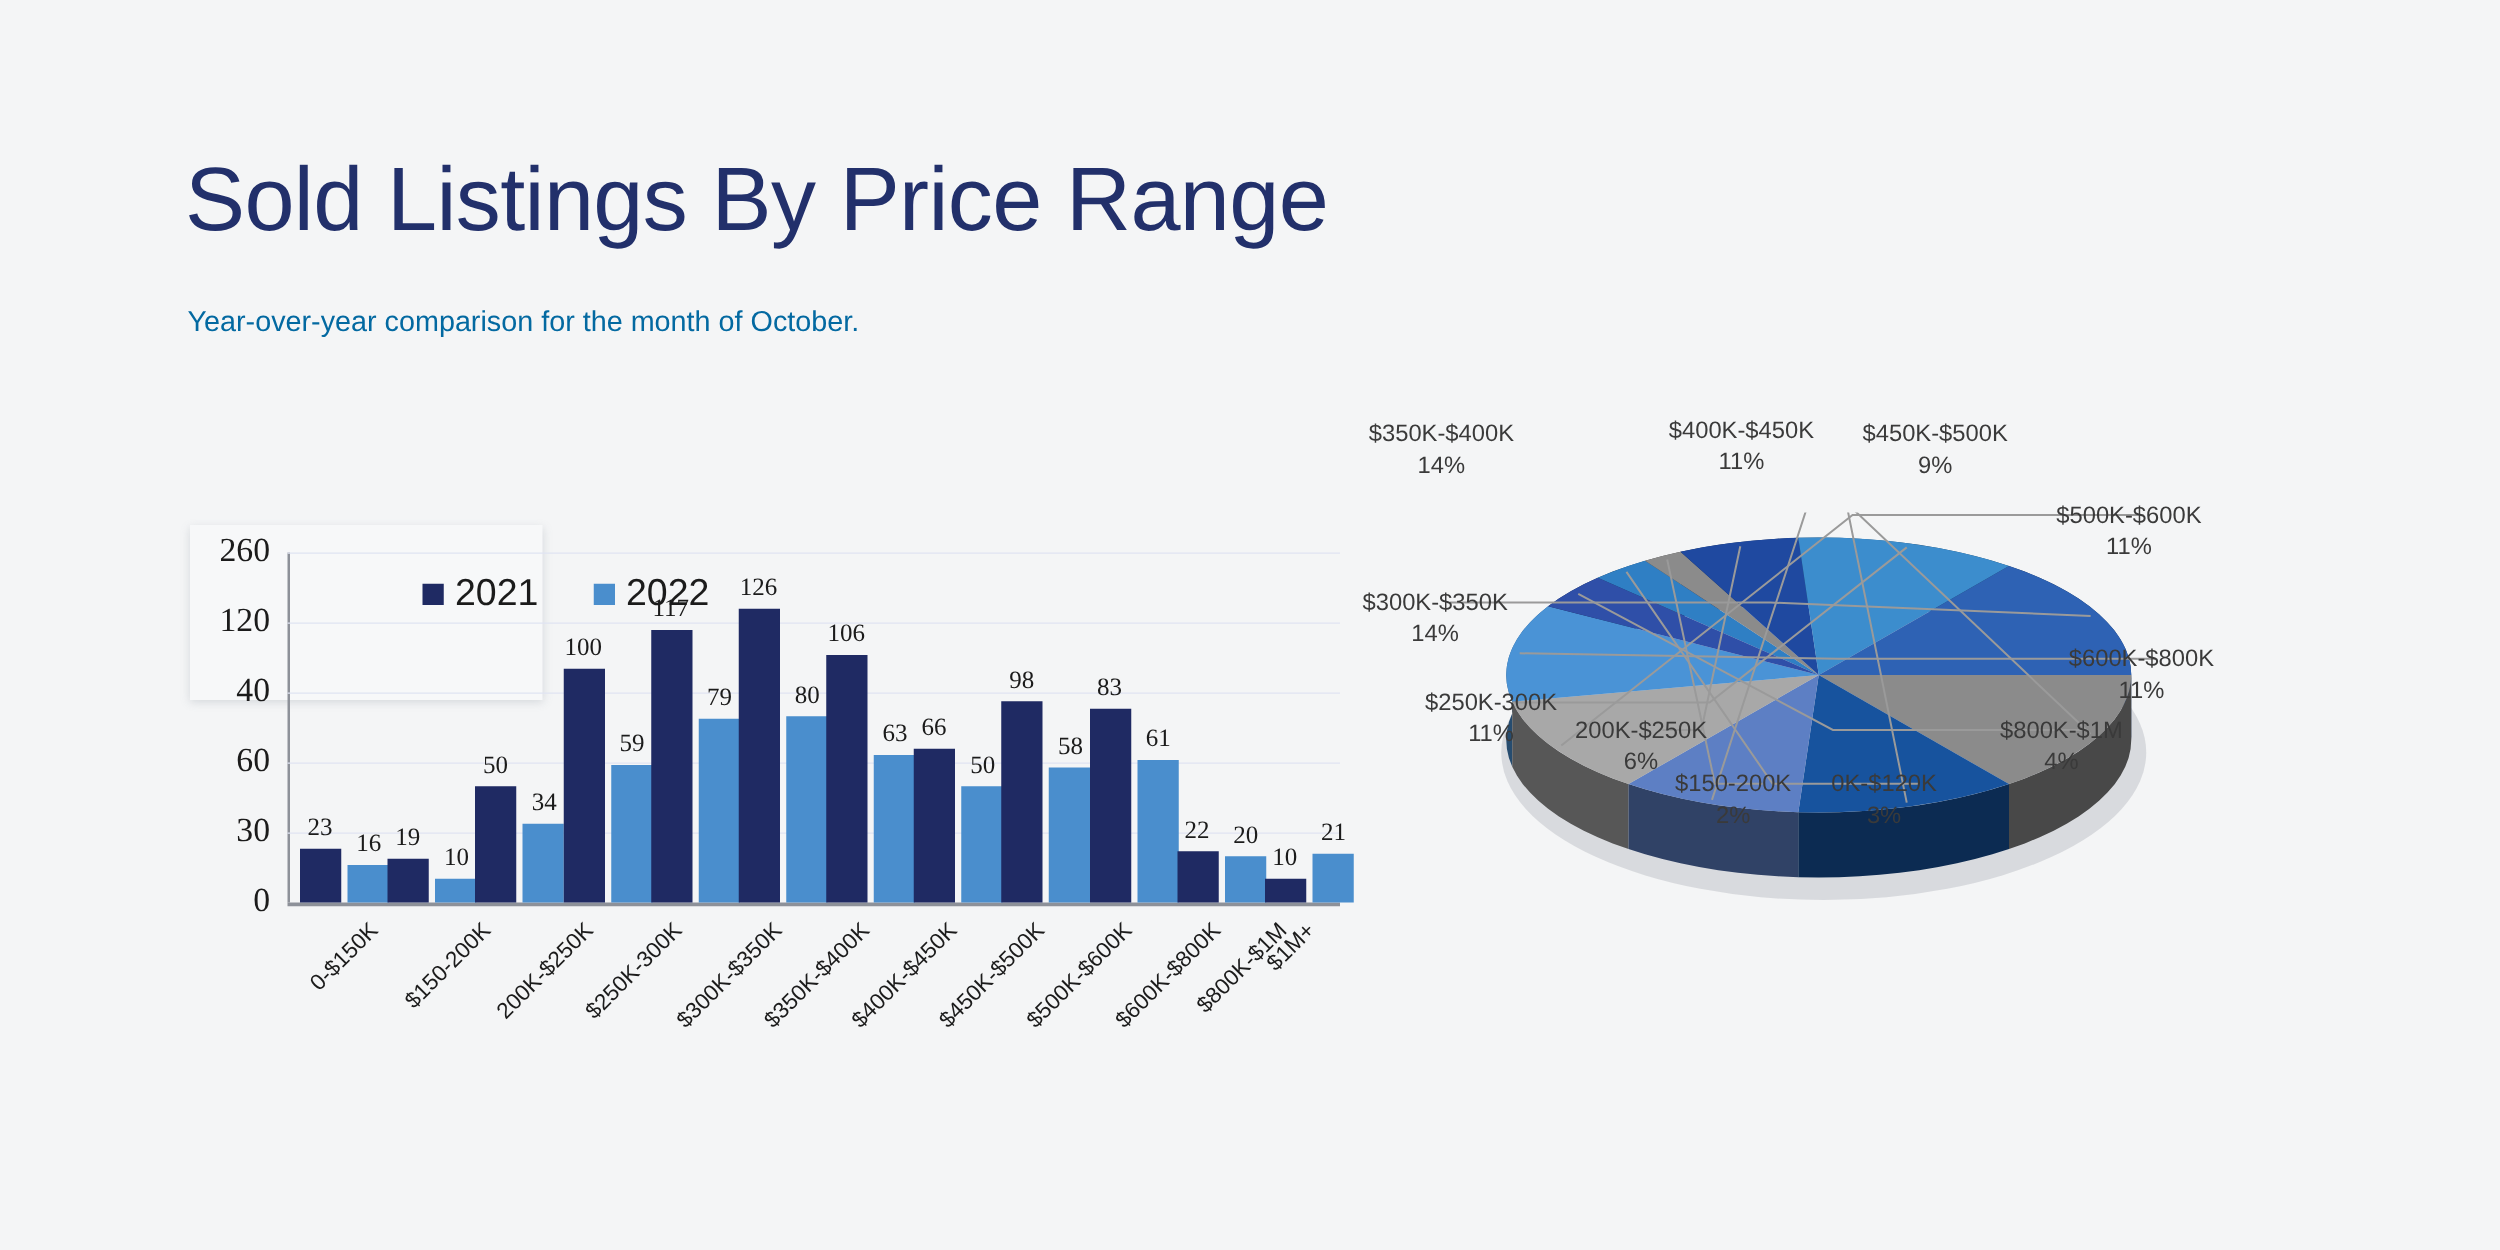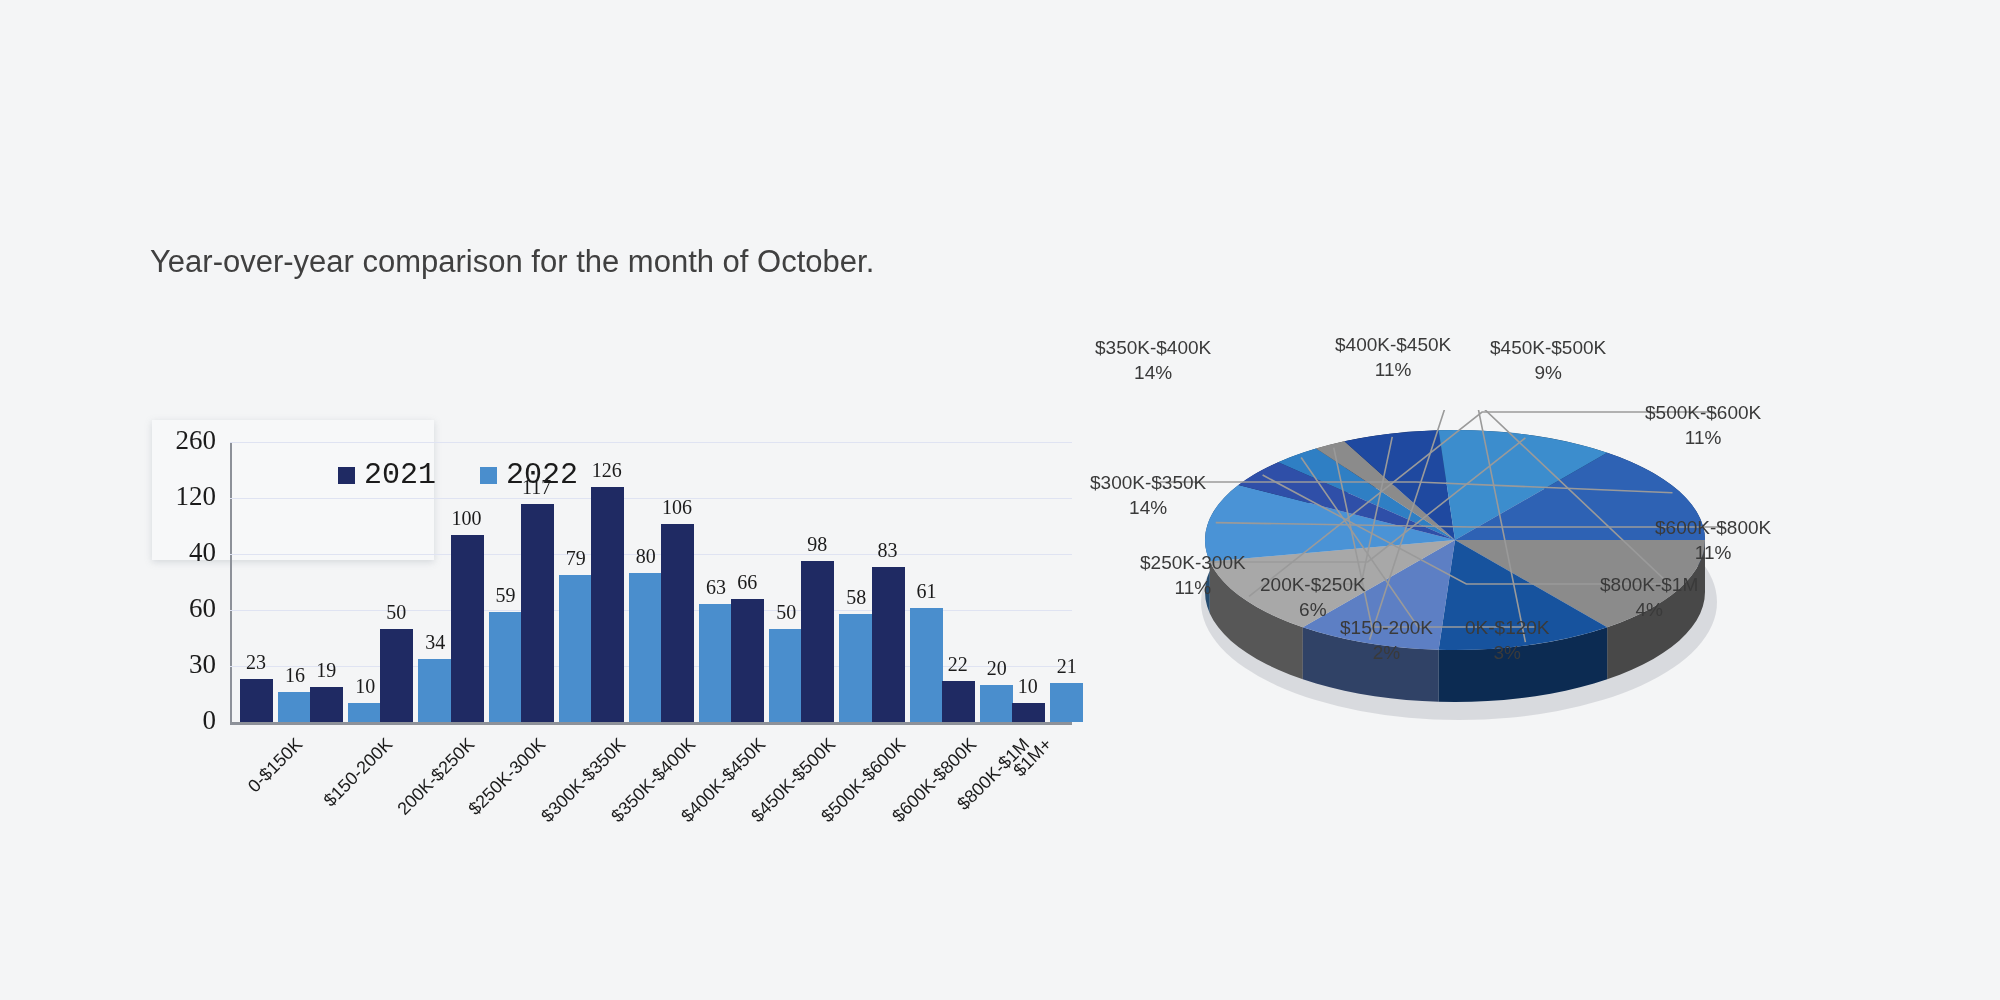--- a/index.html
+++ b/index.html
@@ -14,21 +14,21 @@
 
   
   .page-title{
     position:absolute;left:148px;top:122px;
     font-size:72px;line-height:76px;
     color:#22306b;letter-spacing:-.5px;font-weight:400;
     white-space:nowrap;
   }
   .page-subtitle{
     position:absolute;left:150px;top:244px;
-    font-size:31px;color:#404040;font-weight:400;white-space:nowrap;
+    font-size:23px;color:#0369a1;font-weight:400;white-space:nowrap;
   }
 
   
   .bar-panel{
     position:absolute;left:152px;top:420px;width:920px;height:460px;
   }
   .bar-card{
     position:absolute;left:0;top:0;width:282px;height:140px;
     background:#f7f8f9;
     box-shadow:0 2px 7px rgba(140,148,160,.30);
@@ -55,36 +55,37 @@
   .blab.y21{left:-3px;}
   .blab.y22{left:36px;margin-top:19px;}
   .catlab{
     position:absolute;top:292px;font-size:18px;color:#1b1b1b;
     white-space:nowrap;transform-origin:right top;
     transform:rotate(-45deg);text-align:right;
   }
   .legend{position:absolute;left:108px;top:16px;display:flex;gap:44px;align-items:center;}
   .lg{display:flex;align-items:center;gap:9px;}
   .lgsw{width:17px;height:17px;display:inline-block;}
-  .lgtx{font-size:30px;color:#1b1b1b;font-family:Liberation Mono, monospace;}
+  .lgtx{font-size:30px;color:#1b1b1b;font-family:Liberation Sans, sans-serif;}
 
   
   .pie-wrap{position:absolute;left:1100px;top:410px;width:880px;height:320px;}
   .pie-svg{position:absolute;left:0;top:0;}
   .pielab{
     position:absolute;font-size:19px;color:#3a3a3a;line-height:25px;
     text-align:center;white-space:nowrap;
   }
   .pielab .pct{display:block;}
 </style>
 </head>
 <body>
 
 <div id="root">
 
+  <div class="page-title">Sold Listings By Price Range</div>
   <div class="page-subtitle">Year-over-year comparison for the month of October.</div>
 
   <div class="bar-panel">
     <div class="bar-card"></div>
     <div class="plot" id="plot">
       <div class="axis-y"></div>
       <div class="axis-x"></div>
       <div class="legend">
         <div class="lg">
           <span class="lgsw" style="background:#1f2a63"></span>

